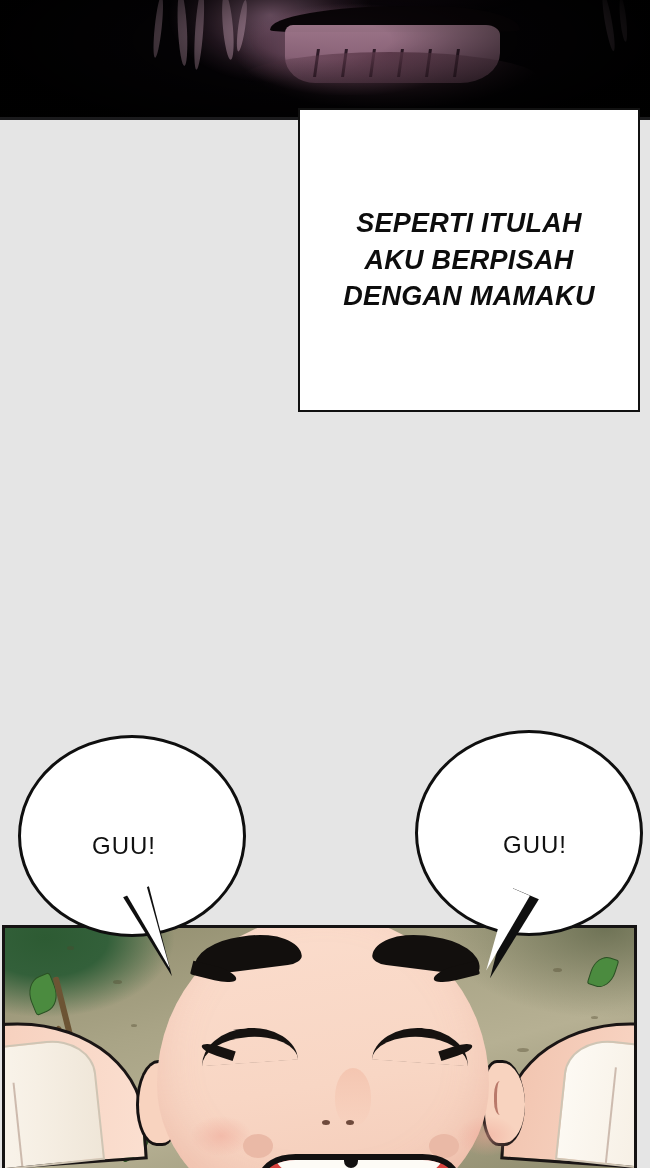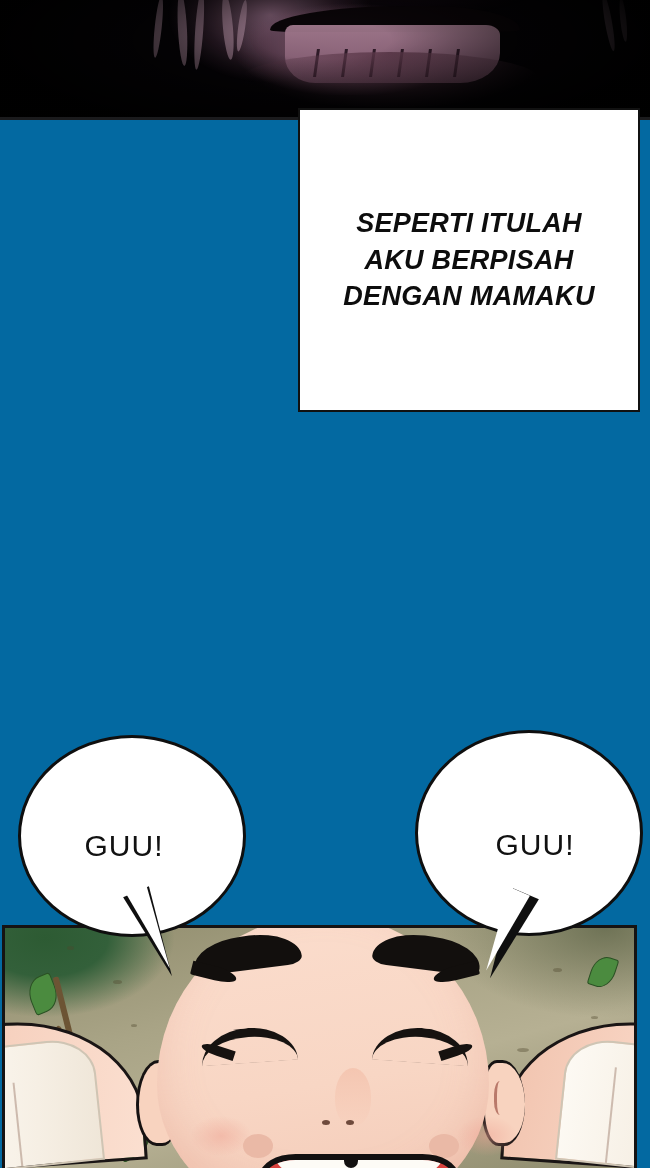--- a/index.html
+++ b/index.html
@@ -10,21 +10,21 @@
   body {
     width: 650px;
     height: 1168px;
     overflow: hidden;
     font-family: "Liberation Sans", sans-serif;
   }
   #comic-page {
     position: relative;
     width: 650px;
     height: 1168px;
-    background: #0369a1;
+    background: #e5e5e5;
   }
 
   
   .panel-dark {
     position: absolute;
     left: 0;
     top: 0;
     width: 650px;
     height: 120px;
     background: #050306;
@@ -350,21 +350,21 @@
     background: #ffffff;
     border: 3px solid #0f0f0f;
     border-radius: 50%;
     display: flex;
     align-items: center;
     justify-content: center;
     z-index: 5;
   }
   .bubble-text {
     font-family: "Liberation Sans", sans-serif;
-    font-size: 30px;
+    font-size: 24px;
     color: #111111;
     letter-spacing: 1px;
     transform: translateY(2px);
   }
   .bubble-left {
     left: 18px;
     top: 735px;
     width: 222px;
     height: 196px;
   }

